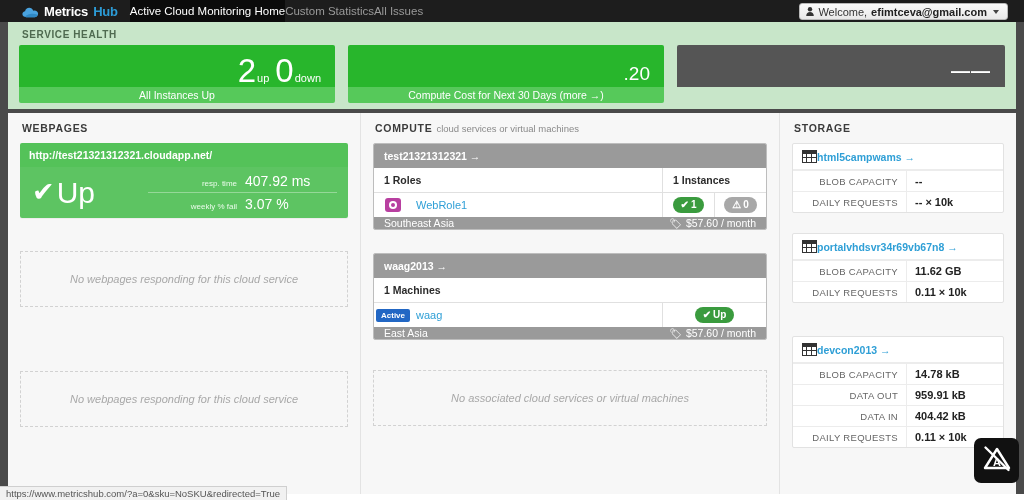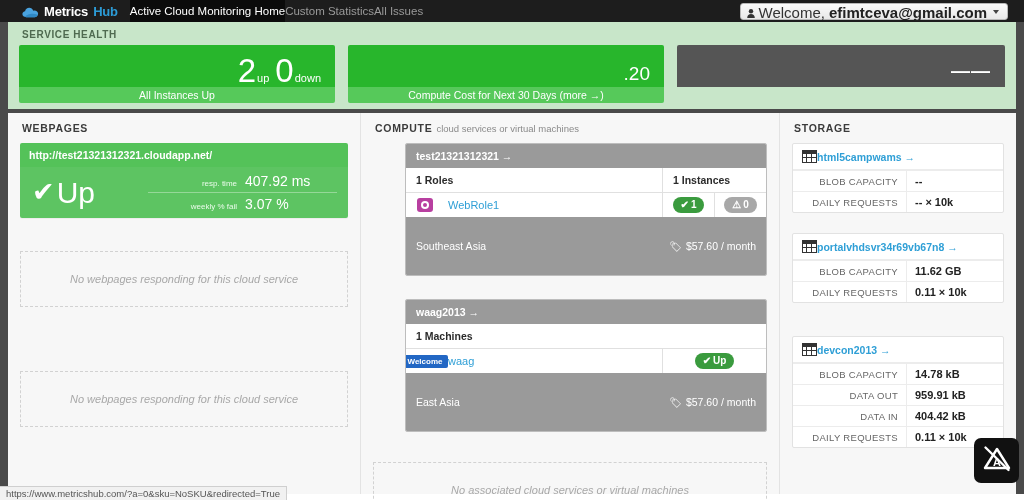--- a/index.html
+++ b/index.html
@@ -41,21 +41,21 @@
     white-space: nowrap;
   }
   .nav-item.active { background: #0b0b0b; color: #ffffff; }
   .nav-right { margin-left: auto; display: flex; align-items: center; padding-right: 16px; }
   .user-box {
     display: flex; align-items: center; gap: 4px;
     background: linear-gradient(#fbfbfb, #e8e8e8);
     border: 1px solid #b9b9b9;
     border-radius: 3px;
     padding: 2px 8px 0 6px;
-    font-size: 15px;
+    font-size: 11px;
     color: #333;
     height: 17px;
     white-space: nowrap;
   }
   .user-box .email { font-weight: bold; color: #222; }
   .caret { width: 0; height: 0; border-left: 3.5px solid transparent; border-right: 3.5px solid transparent; border-top: 4px solid #444; margin-left: 2px; }
 
   
   .health-wrap {
     background: #c8e6c9;
@@ -144,21 +144,21 @@
   }
   .check-glyph { font-size: 27px; line-height: 1; margin-right: 2px; }
   .up-word { font-size: 30px; font-weight: 300; line-height: 1; }
   .wp-metrics { flex: 1; display: flex; flex-direction: column; justify-content: center; padding-right: 11px; }
   .wp-row { display: flex; align-items: baseline; justify-content: flex-end; gap: 8px; padding: 3px 0; }
   .wp-row + .wp-row { border-top: 1px solid rgba(255,255,255,.35); }
   .wp-lbl { font-size: 8px; color: #eafbea; white-space: nowrap; }
   .wp-val { font-size: 14px; color: #ffffff; min-width: 92px; }
 
   
-  .cmp-card { border: 1px solid #bdbdbd; border-radius: 2px; overflow: hidden; background: #fff; margin-left: 32px; }
+  .cmp-card { border: 1px solid #bdbdbd; border-radius: 2px; overflow: hidden; background: #fff; }
   .cmp-head {
     background: #9a9a9a; color: #fff;
     font-size: 10.5px; font-weight: bold;
     padding: 6px 10px;
   }
   .cmp-sub {
     display: flex; align-items: stretch;
     border-bottom: 1px solid #e0e0e0;
     font-size: 10.5px; font-weight: bold; color: #2b2b2b;
   }
@@ -186,21 +186,21 @@
     display: inline-flex; align-items: center; gap: 2px;
     border-radius: 9px; padding: 1px 8px;
     font-size: 10px; font-weight: bold; color: #fff;
     line-height: 14px;
   }
   .pill.ok   { background: #3a9b3e; }
   .pill.warn { background: #a8a8a8; }
   .cmp-foot {
     background: #9a9a9a; color: #fff;
     display: flex; align-items: center; justify-content: space-between;
-    font-size: 10.5px; padding: 23px 10px;
+    font-size: 10.5px; padding: 0 10px;
   }
   .tag-glyph { margin-right: 4px; font-size: 10px; }
 
   
   .st-card { border: 1px solid #e2e2e2; border-radius: 2px; background: #fff; overflow: hidden; }
   .st-head { display: flex; align-items: center; gap: 0; padding: 6px 9px; border-bottom: 1px solid #ececec; }
   .st-head a { color: #2f9fd6; font-size: 10.5px; font-weight: bold; text-decoration: none; }
   .grid-icon { width: 15px; height: 13px; border: 1.5px solid #333; background: #fff; display: grid; grid-template-columns: 1fr 1fr 1fr; grid-template-rows: 3px 1fr 1fr; }
   .grid-icon i { border-right: 1px solid #333; border-bottom: 1px solid #333; }
   .grid-icon i:nth-child(-n+3) { background: #333; }
@@ -387,21 +387,21 @@
     </div>
 
     <div class="slot" style="margin-top:23px">
       <div class="cmp-card">
         <div class="cmp-head">waag2013 →</div>
         <div class="cmp-sub">
           <div class="left">1 Machines</div>
         </div>
         <div class="cmp-row">
           <div class="c-icon">
-            <span class="win-badge">Welcome</span>
+            <span class="win-badge">Active</span>
           </div>
           <div class="c-name">
             <a href="#">waag</a>
           </div>
           <div class="c-badge wide">
             <span class="pill ok">
                 <span>✔</span>
                 <span>Up</span>
               </span>
           </div>

